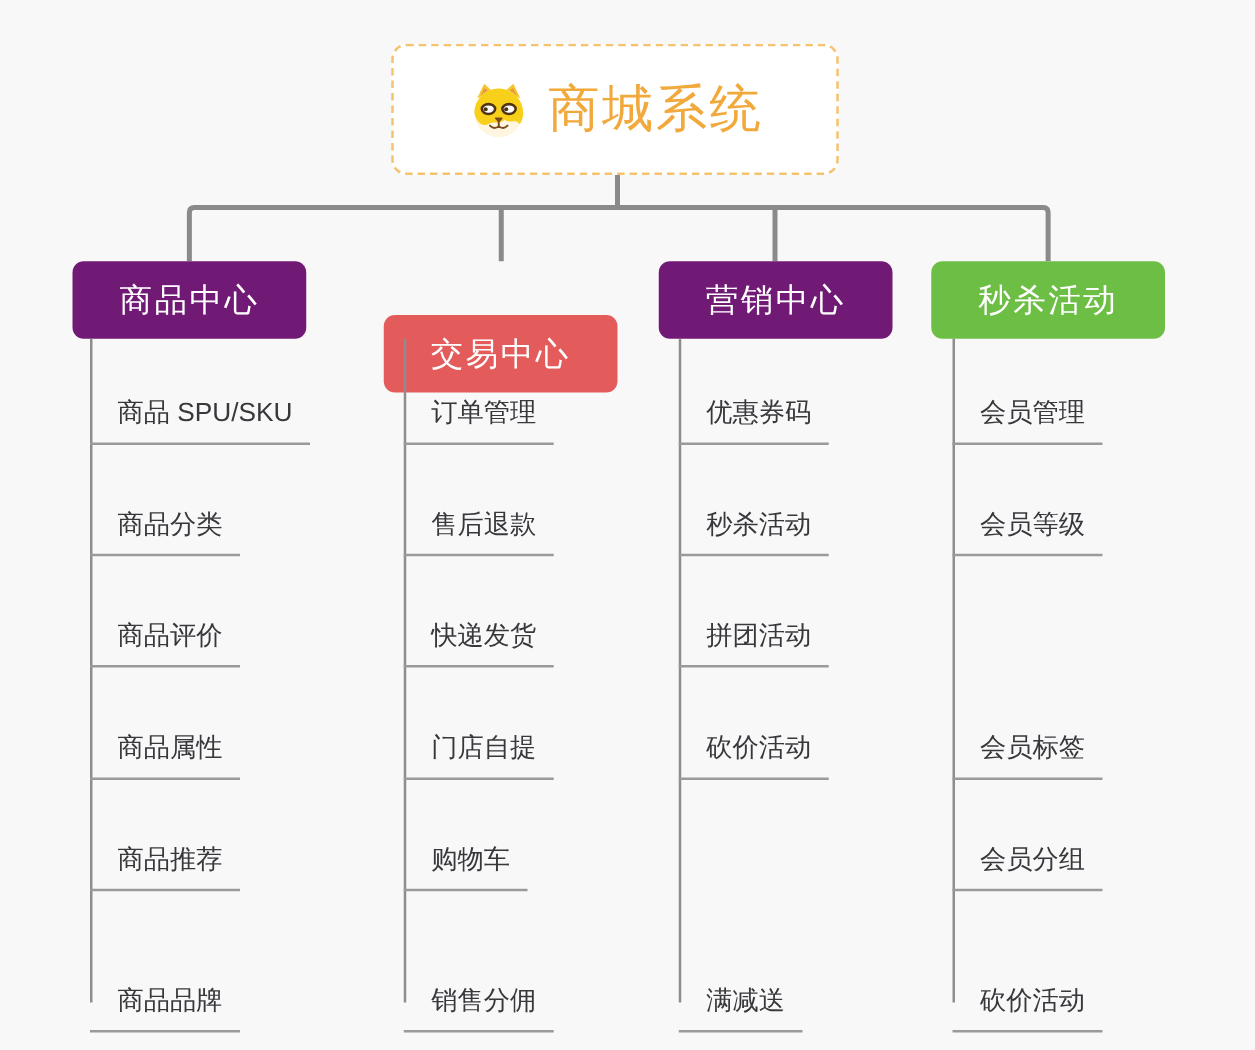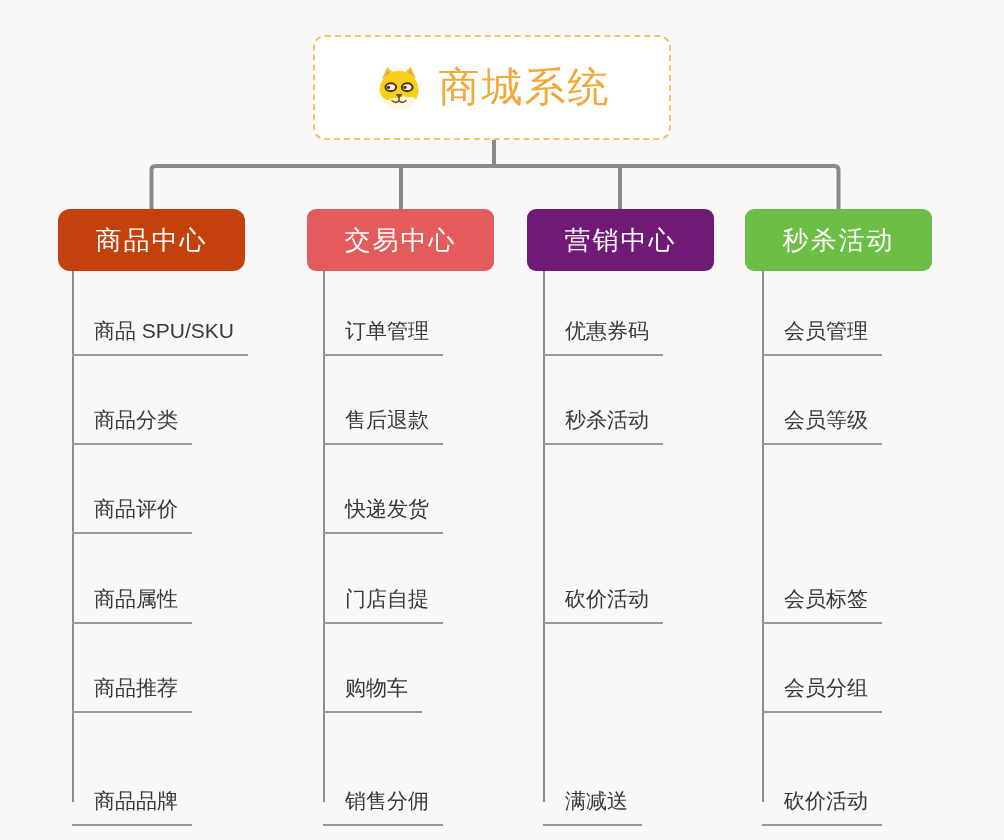--- a/index.html
+++ b/index.html
@@ -76,24 +76,24 @@
         <circle cx="18.6" cy="28.2" r="2.1" fill="#4f3313"></circle>
         <circle cx="39.6" cy="28.2" r="2.1" fill="#4f3313"></circle>
         <path d="M28.8,37.5 L35.2,37.5 L32,41 Z" fill="#7b4a1e" stroke="#7b4a1e" stroke-width="1.5" stroke-linejoin="round"></path>
         <path d="M32,41 L32,44.5" stroke="#7b4a1e" stroke-width="2" stroke-linecap="round"></path>
         <path d="M23,45 Q27.5,49.5 32,45.5 Q36.5,49.5 41,45" fill="none" stroke="#7b4a1e" stroke-width="2" stroke-linecap="round"></path>
       </svg>
     </span>
     <span class="root-title">商城系统</span>
   </div>
 
-  <div class="branch" style="left: 58px; background-color: #c2410c; border-radius: 12px;">
+  <div class="branch" style="left: 58px; background-color: #701a75;">
     <span class="branch-label">商品中心</span>
   </div>
-  <div class="branch" style="left: 307px; background-color: rgb(228, 91, 92);">
+  <div class="branch" style="left: 307px; background-color: rgb(228, 91, 92); margin-top: 43px;">
     <span class="branch-label">交易中心</span>
   </div>
   <div class="branch" style="left: 527px; background-color: #701a75;">
     <span class="branch-label">营销中心</span>
   </div>
   <div class="branch" style="left: 745px; background-color: rgb(109, 190, 69);">
     <span class="branch-label">秒杀活动</span>
   </div>
 
   <div class="leaf-group" style="left:72px">
@@ -113,20 +113,21 @@
     <div class="leaf r2">快递发货</div>
     <div class="leaf r3">门店自提</div>
     <div class="leaf r4">购物车</div>
     <div class="leaf r5">销售分佣</div>
   </div>
 
   <div class="leaf-group" style="left:543px">
     <div class="spine"></div>
     <div class="leaf r0">优惠券码</div>
     <div class="leaf r1">秒杀活动</div>
+    <div class="leaf r2">拼团活动</div>
     <div class="leaf r3">砍价活动</div>
     <div class="leaf r5">满减送</div>
   </div>
 
   <div class="leaf-group" style="left:762px">
     <div class="spine"></div>
     <div class="leaf r0">会员管理</div>
     <div class="leaf r1">会员等级</div>
     <div class="leaf r3">会员标签</div>
     <div class="leaf r4">会员分组</div>

